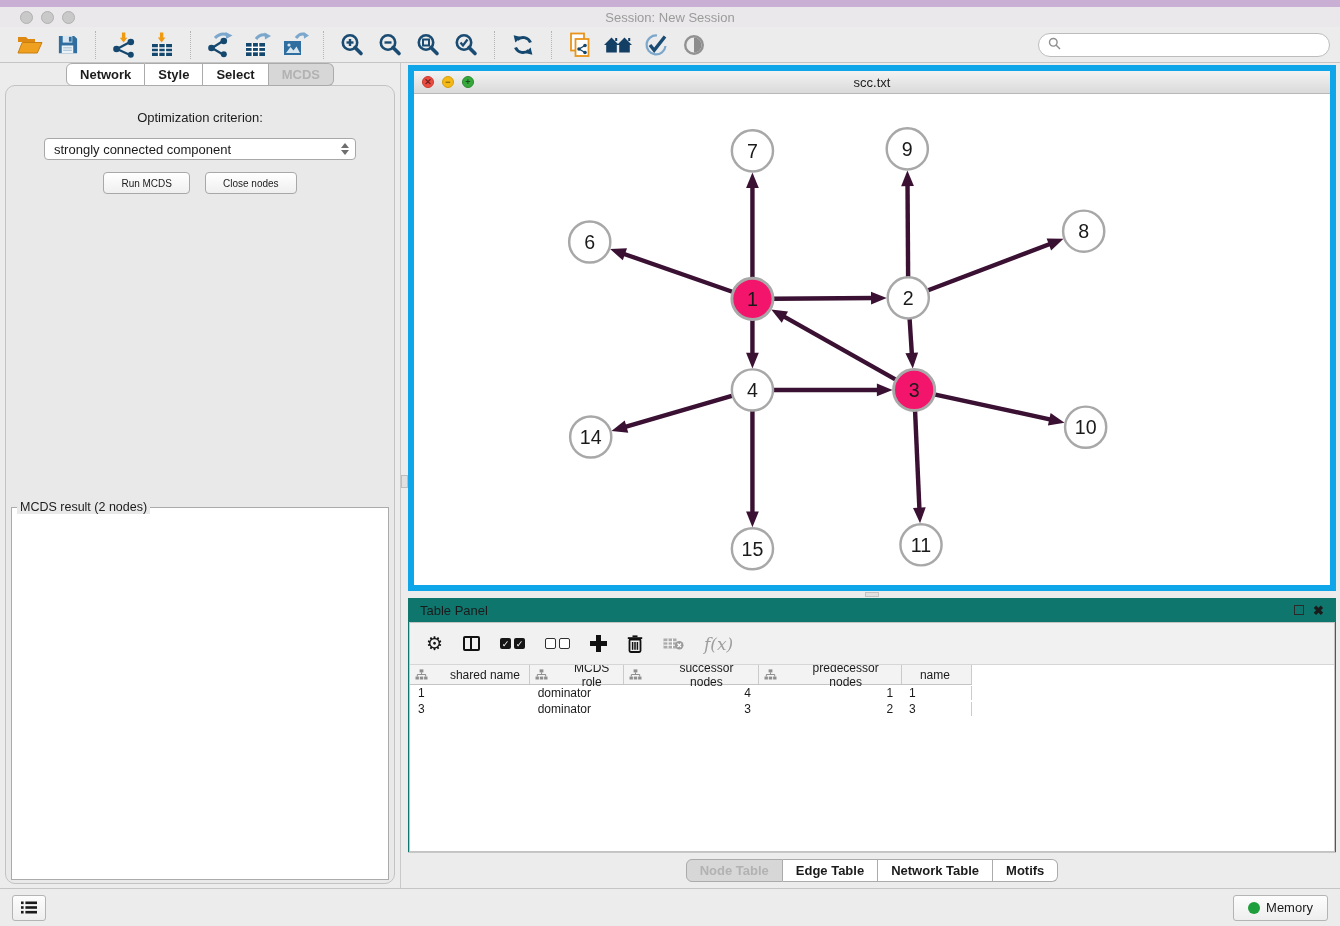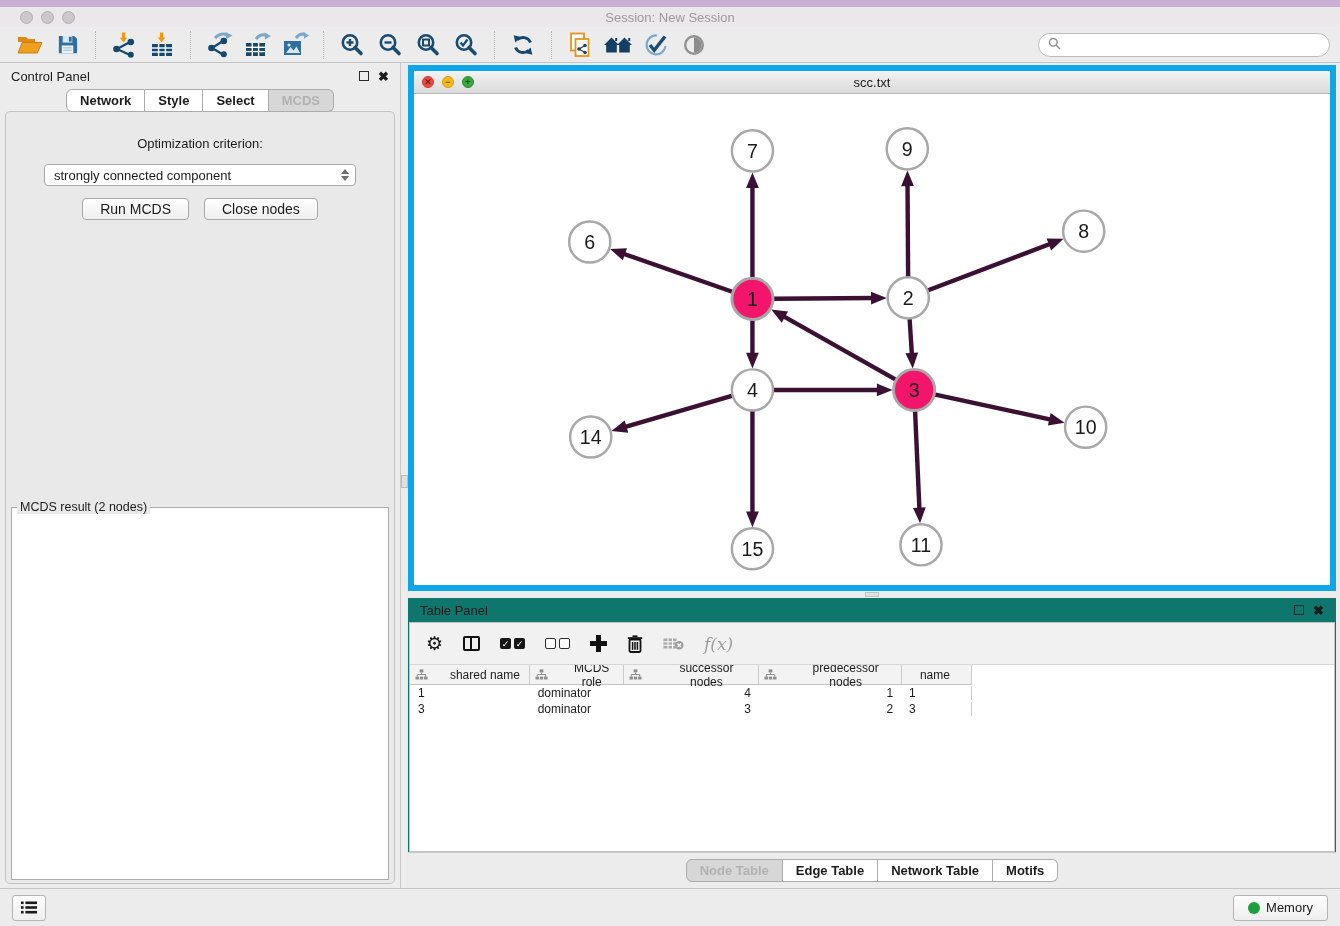--- a/index.html
+++ b/index.html
@@ -31,28 +31,28 @@
   .float-icon { width:10px; height:10px; border:1.6px solid #2A2A2A; display:inline-block; }
   .close-icon { font-size:13px; font-weight:bold; color:#1b1b1b; line-height:1; }
   .close-icon::after { content:"\2716"; }
 
   .tabs-row { display:flex; justify-content:center; position:relative; z-index:2; }
   .ui-tab { height:23px; padding:0 13px; display:flex; align-items:center; background:#fff; border:1px solid #ABABAB; border-left:none; font-weight:700; font-size:13px; cursor:pointer; }
   .ui-tab:first-child { border-left:1px solid #ABABAB; border-radius:6px 0 0 6px; }
   .ui-tab:last-child { border-radius:0 6px 6px 0; }
   .ui-tab.active { background:#D7D7D7; color:#B2B2B2; }
 
-  .cp-body { flex:1; margin:-1px 5px 4px 5px; background:#E9E9E9; border:1px solid #C3C3C3; border-radius:5px; display:flex; flex-direction:column; align-items:center; }
+  .cp-body { flex:1; margin:-1px 5px 4px 5px; background:#E9E9E9; border:1px solid #C3C3C3; border-radius:10px; display:flex; flex-direction:column; align-items:center; }
   .opt-label { margin-top:24px; font-size:13px; }
   .combo { margin-top:13px; width:312px; height:22px; background:#fff; border:1px solid #A8A8A8; border-radius:4px; display:flex; align-items:center; padding:0 6px 0 9px; cursor:pointer; }
   .stepper { margin-left:auto; display:flex; flex-direction:column; gap:2px; align-items:center; }
   .step-up { width:0; height:0; border-left:4px solid transparent; border-right:4px solid transparent; border-bottom:5px solid #6E6E6E; }
   .step-down { width:0; height:0; border-left:4px solid transparent; border-right:4px solid transparent; border-top:5px solid #6E6E6E; }
   .btn-row { margin-top:12px; display:flex; gap:15px; }
-  .btn { height:22px; padding:0 17px; border:1px solid #A8A8A8; border-radius:4px; background:linear-gradient(#FFFFFF,#EFEFEF); font-size:14px; display:flex; align-items:center; cursor:pointer; }
+  .btn { height:22px; padding:0 17px; border:1px solid #A8A8A8; border-radius:4px; background:linear-gradient(#FFFFFF,#EFEFEF); font-size:10px; display:flex; align-items:center; cursor:pointer; }
 
   .result-box { margin-top:auto; margin-bottom:3px; width:378px; height:380px; border:1px solid #ABABAB; background:#fff; position:relative; }
   .result-box legend { font-size:12.5px; margin-left:5px; padding:0 3px; background:#E9E9E9; }
   .result-text { position:absolute; top:1px; left:1px; right:13px; bottom:1px; background:#fff; padding:2px 5px; font-size:13px; line-height:17px; overflow:hidden; }
   .result-scroll { position:absolute; top:1px; right:1px; bottom:1px; width:11px; background:#F7F7F7; border-left:1px solid #E3E3E3; }
 
   
   .divider-v { width:8px; background:#ECECEC; border-left:1px solid #C9C9C9; position:relative; }
   .grip-v { position:absolute; top:412px; left:0px; width:7px; height:13px; background:#E0E0E0; border:1px solid #BDBDBD; }
 
@@ -291,27 +291,20 @@
             <line x1="8" y1="8" x2="12" y2="12" stroke="#8E8E8E" stroke-width="1.4"></line>
           </svg>
       </span>
       <input class="search-input" placeholder="" value="" style="">
     </div>
   </div>
 
   <div class="main">
 
     <div class="control-panel">
-      <div class="cp-header">
-        <span>Control Panel</span>
-        <span class="win-btns">
-          <span class="float-icon"></span>
-          <span class="close-icon"></span>
-        </span>
-      </div>
       <div class="tabs-row">
         <span class="ui-tab">Network</span>
         <span class="ui-tab">Style</span>
         <span class="ui-tab">Select</span>
         <span class="ui-tab active">MCDS</span>
       </div>
       <div class="cp-body">
         <div class="opt-label">Optimization criterion:</div>
         <div class="combo">
           <span>strongly connected component</span>

